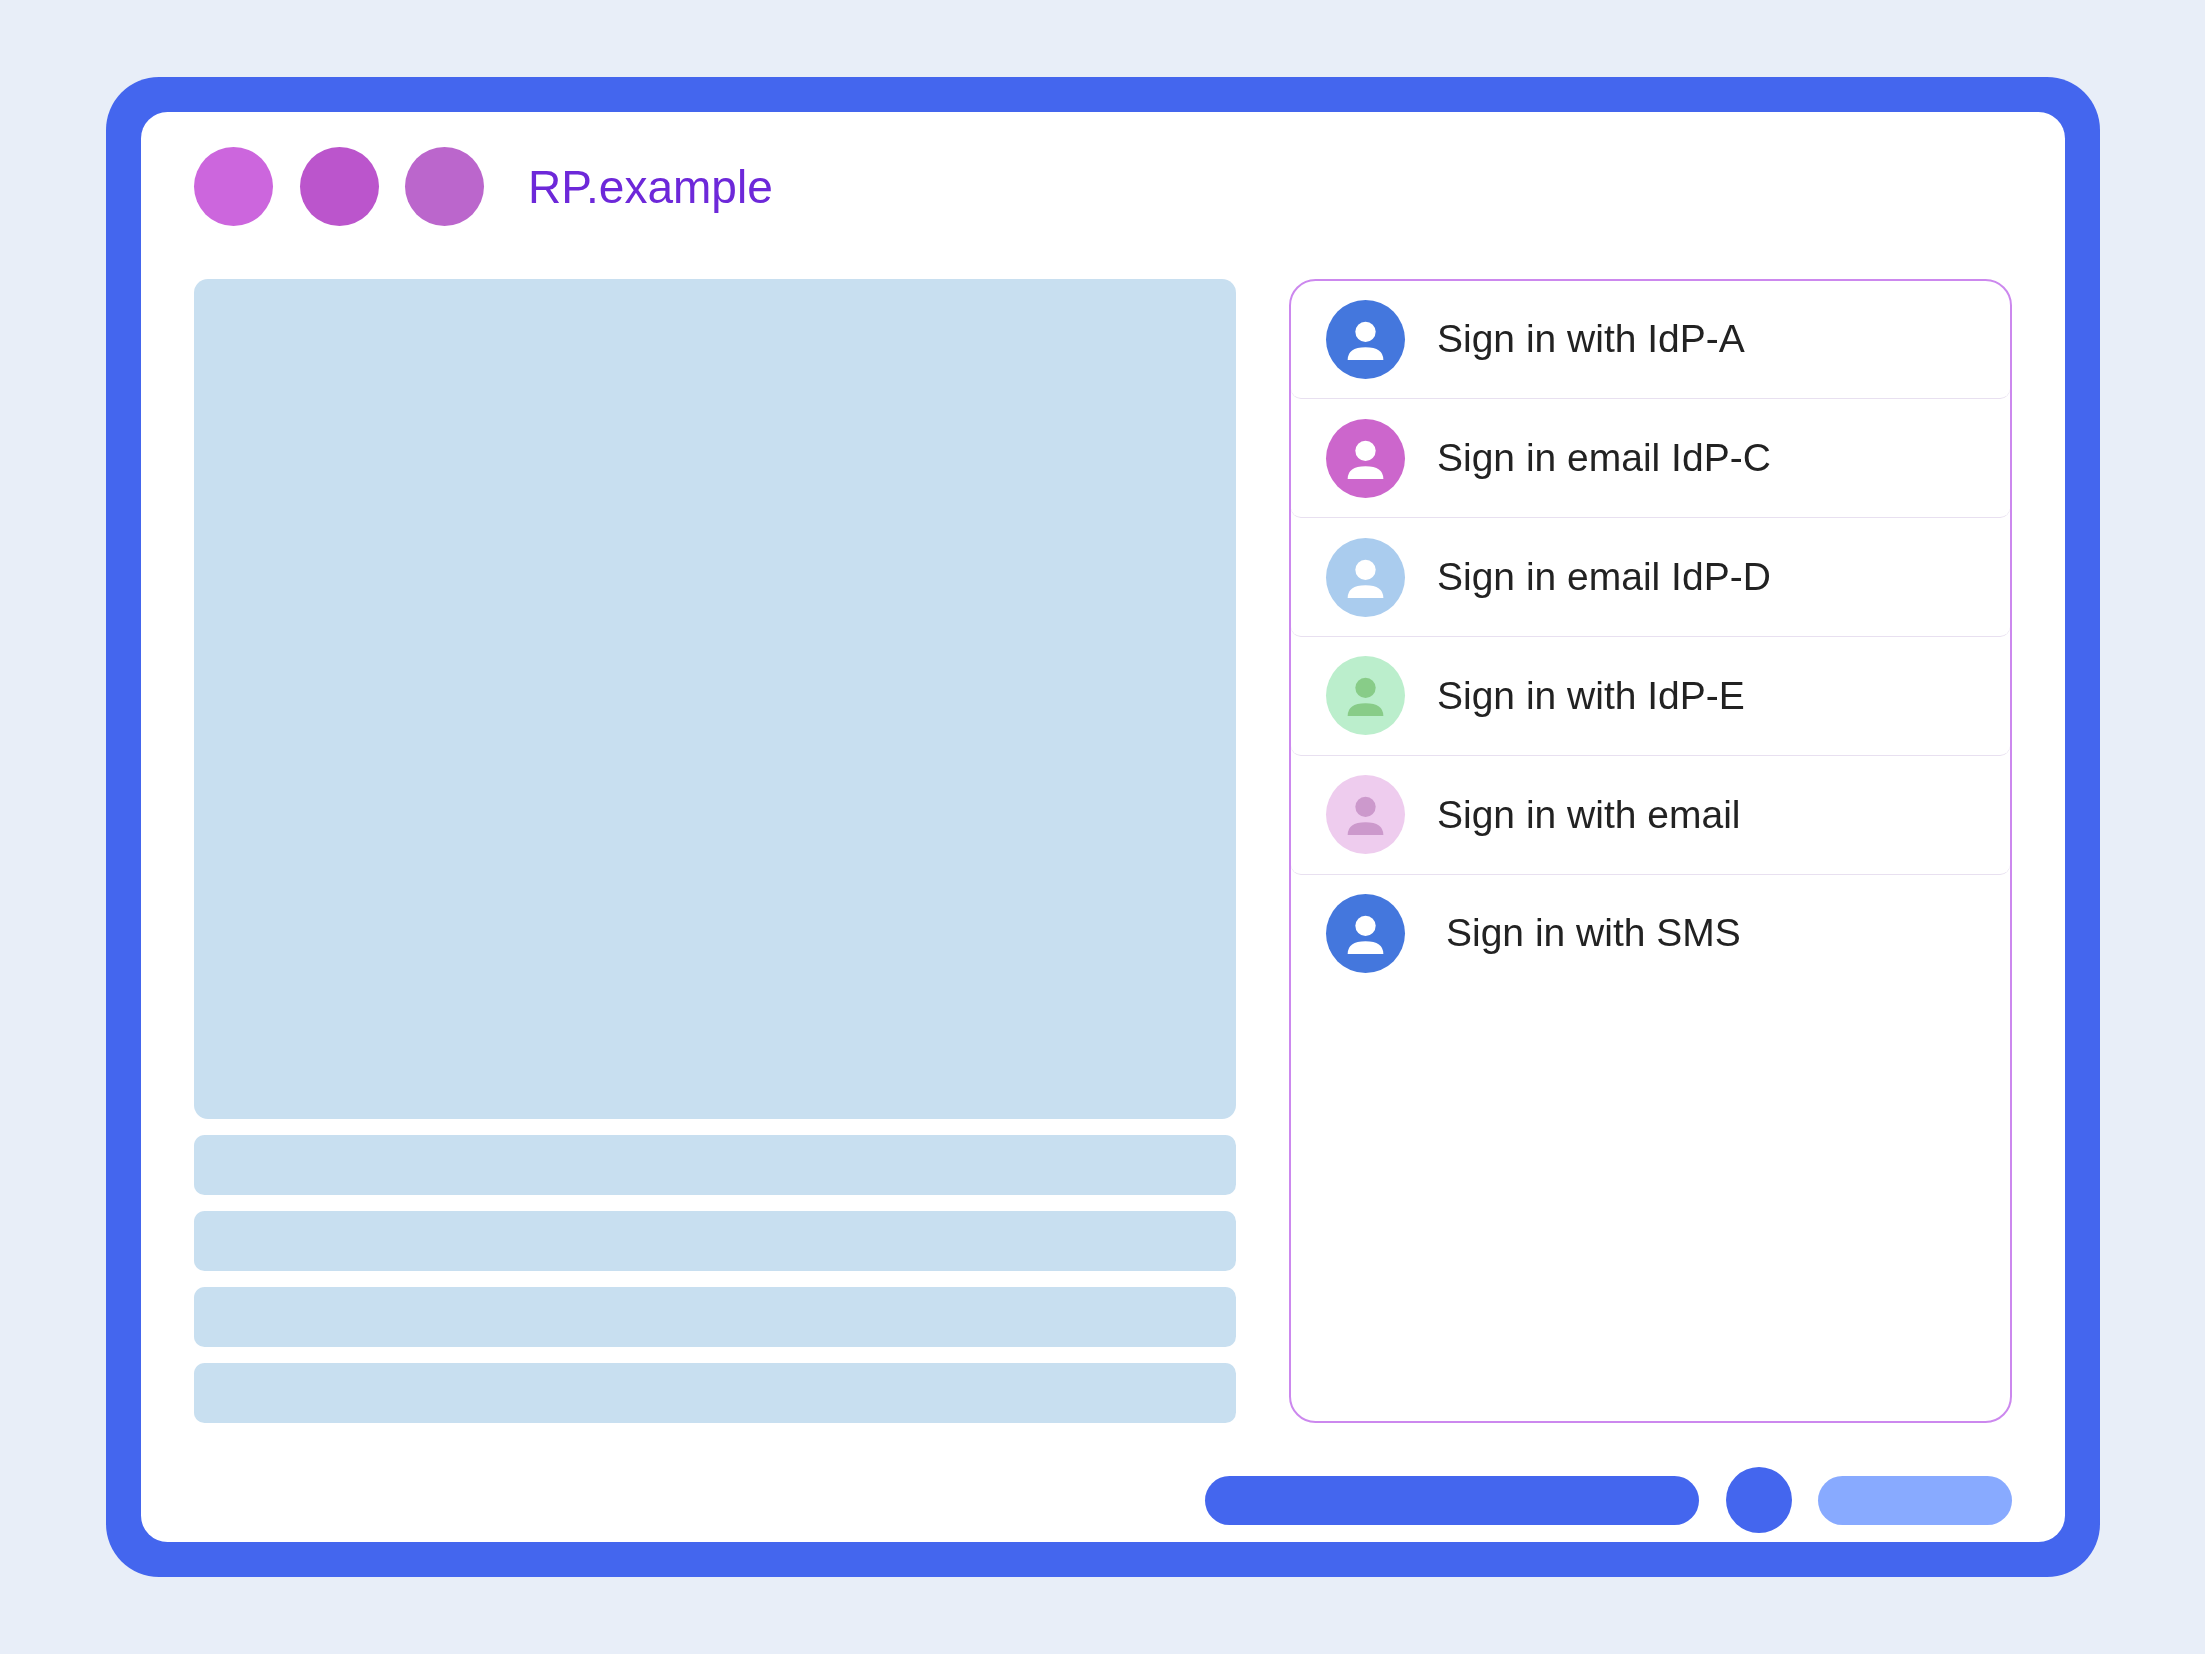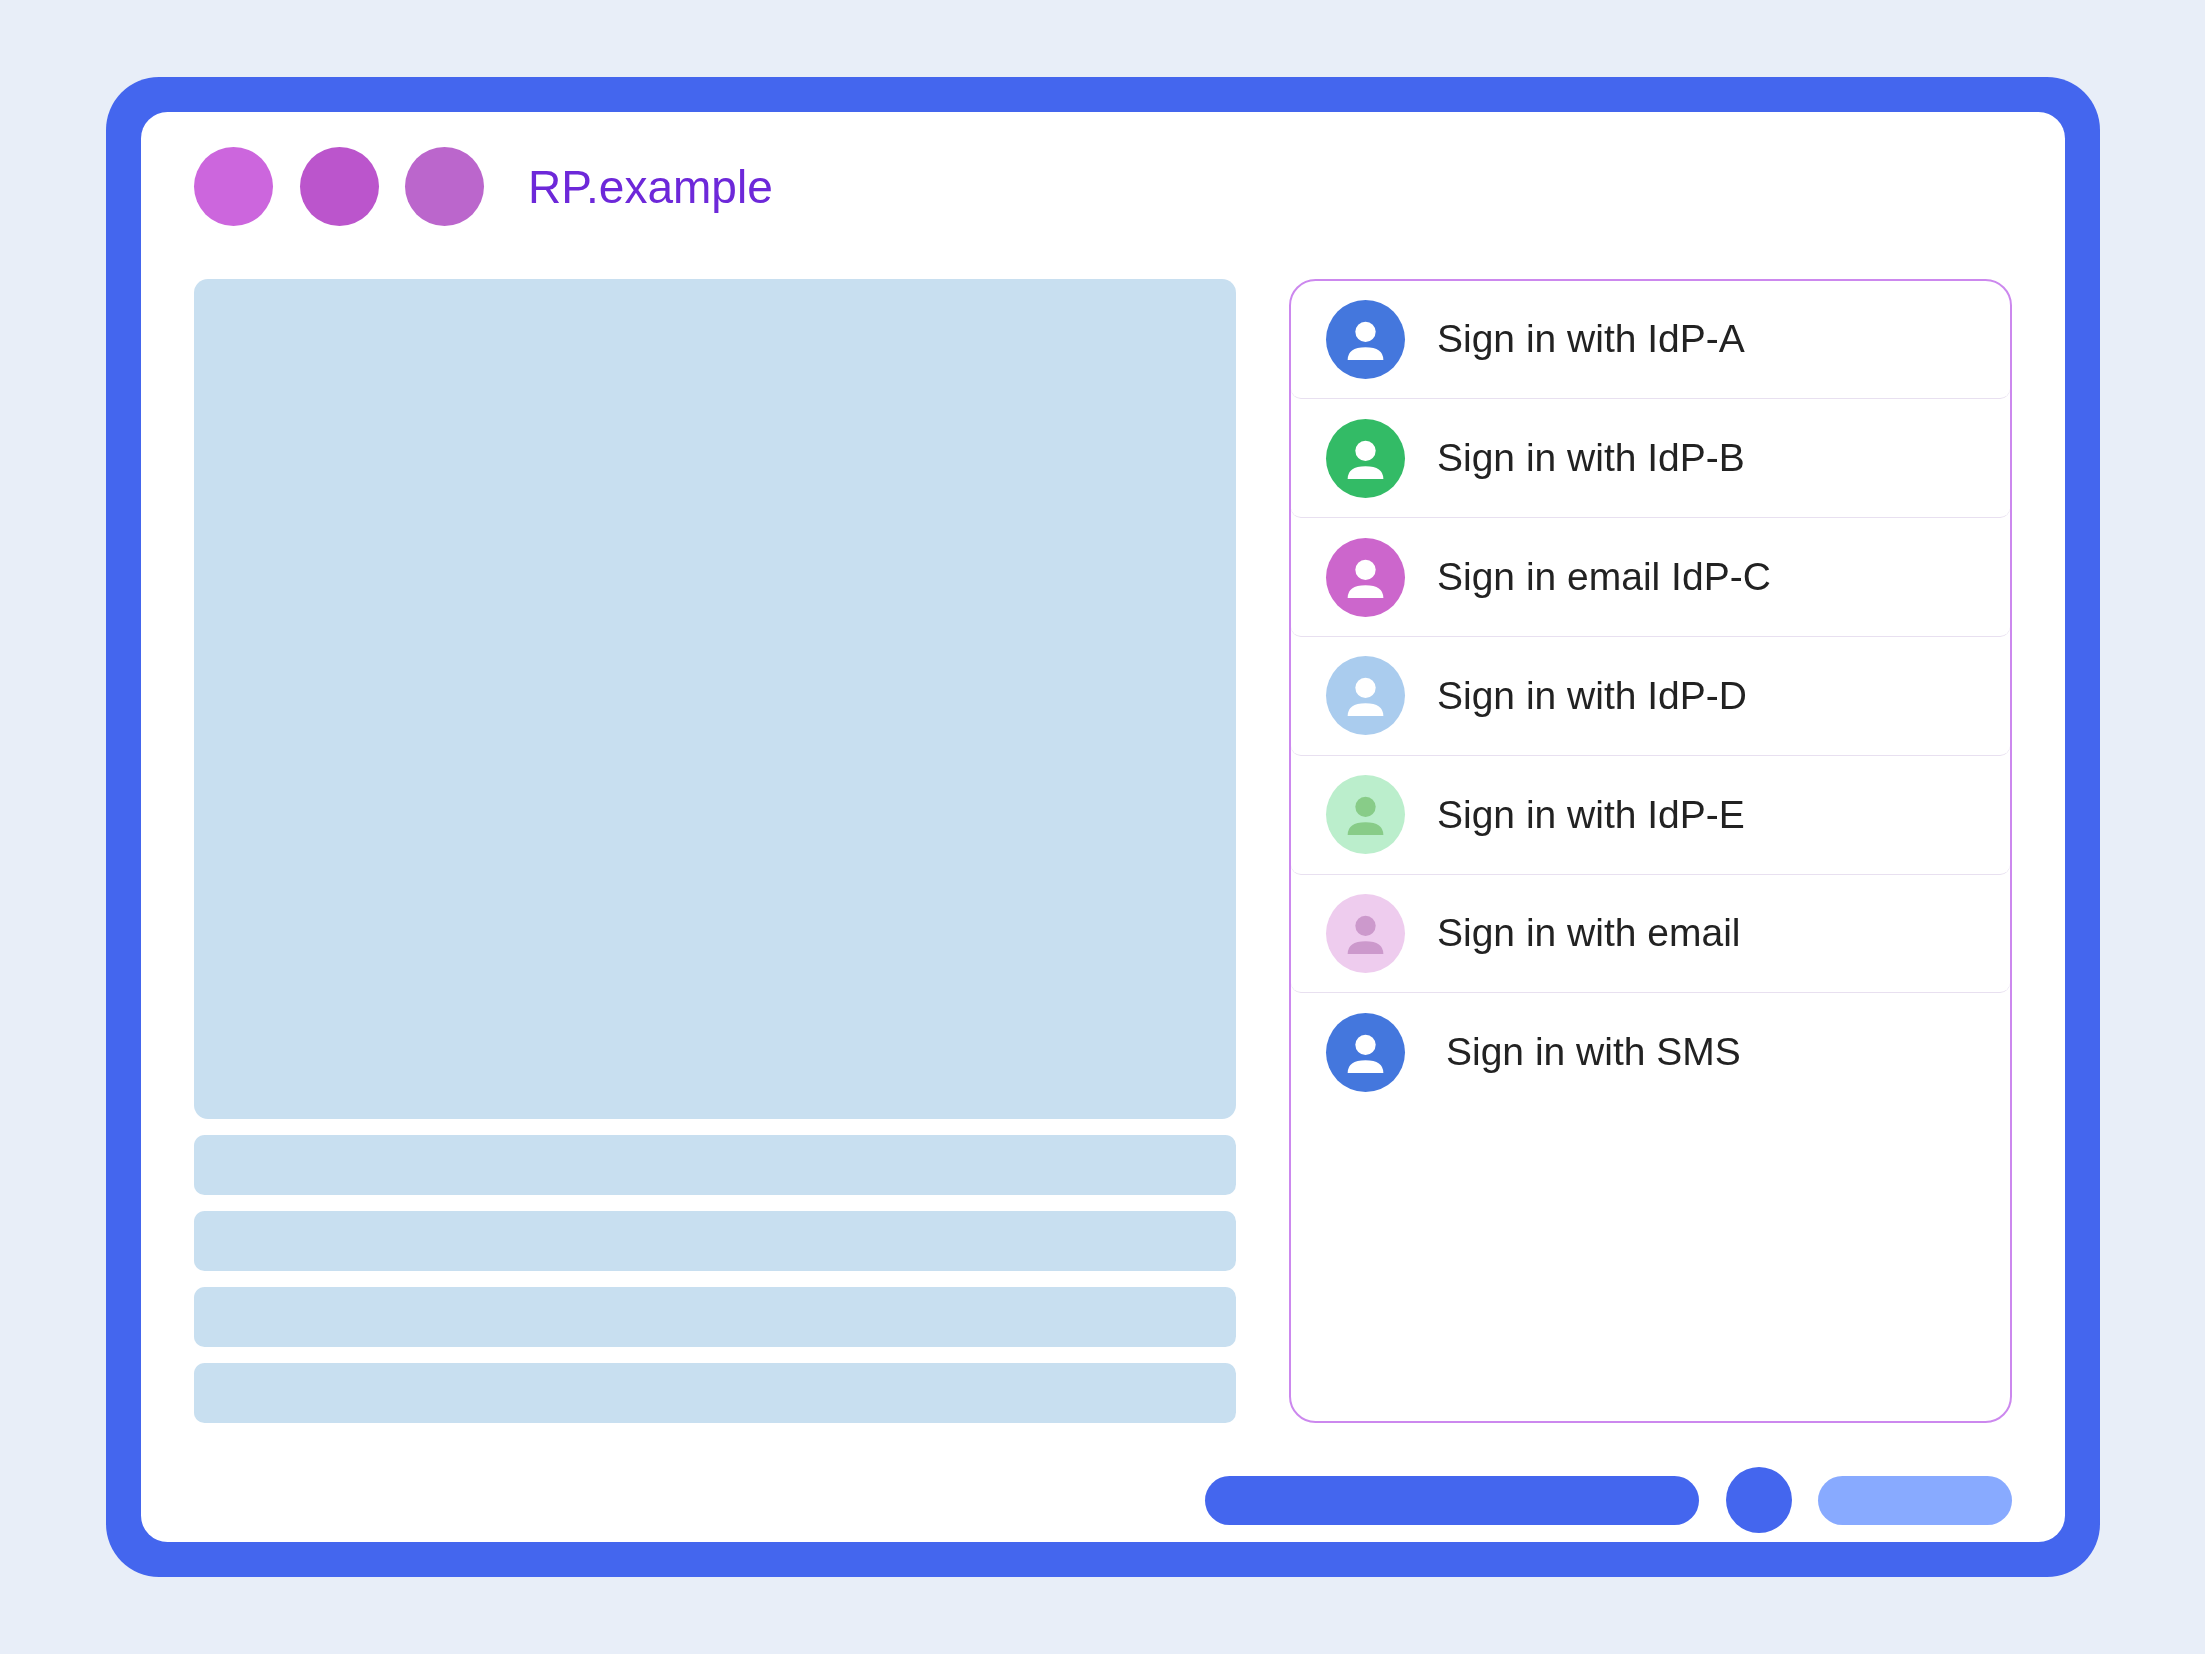--- a/index.html
+++ b/index.html
@@ -186,45 +186,36 @@
         <div class="signin-item">
               <div class="avatar-circle" style="background: rgb(68, 119, 221);">
                 <svg viewBox="0 0 40 40" width="51" height="51">
                   <circle cx="20" cy="14" r="8" fill="#ffffff"></circle>
                   <path d="M6 36 Q6 26 20 26 Q34 26 34 36 Z" fill="#ffffff"></path>
                 </svg>
               </div>
               <span class="signin-label">Sign in with IdP-A</span>
             </div>
             <div class="signin-item">
-              <div class="avatar-circle" style="background: rgb(51, 187, 102);">
-                <svg viewBox="0 0 40 40" width="51" height="51">
-                  <circle cx="20" cy="14" r="8" fill="#ffffff"></circle>
-                  <path d="M6 36 Q6 26 20 26 Q34 26 34 36 Z" fill="#ffffff"></path>
-                </svg>
-              </div>
-              <span class="signin-label">Sign in with IdP-B</span>
-            </div>
-            <div class="signin-item">
               <div class="avatar-circle" style="background: rgb(204, 102, 204);">
                 <svg viewBox="0 0 40 40" width="51" height="51">
                   <circle cx="20" cy="14" r="8" fill="#ffffff"></circle>
                   <path d="M6 36 Q6 26 20 26 Q34 26 34 36 Z" fill="#ffffff"></path>
                 </svg>
               </div>
               <span class="signin-label">Sign in email IdP-C</span>
             </div>
             <div class="signin-item">
               <div class="avatar-circle" style="background: rgb(170, 204, 238);">
                 <svg viewBox="0 0 40 40" width="51" height="51">
                   <circle cx="20" cy="14" r="8" fill="#ffffff"></circle>
                   <path d="M6 36 Q6 26 20 26 Q34 26 34 36 Z" fill="#ffffff"></path>
                 </svg>
               </div>
-              <span class="signin-label">Sign in with IdP-D</span>
+              <span class="signin-label">Sign in email IdP-D</span>
             </div>
             <div class="signin-item">
               <div class="avatar-circle" style="background: rgb(187, 238, 204);">
                 <svg viewBox="0 0 40 40" width="51" height="51">
                   <circle cx="20" cy="14" r="8" fill="#88cc88"></circle>
                   <path d="M6 36 Q6 26 20 26 Q34 26 34 36 Z" fill="#88cc88"></path>
                 </svg>
               </div>
               <span class="signin-label">Sign in with IdP-E</span>
             </div>

